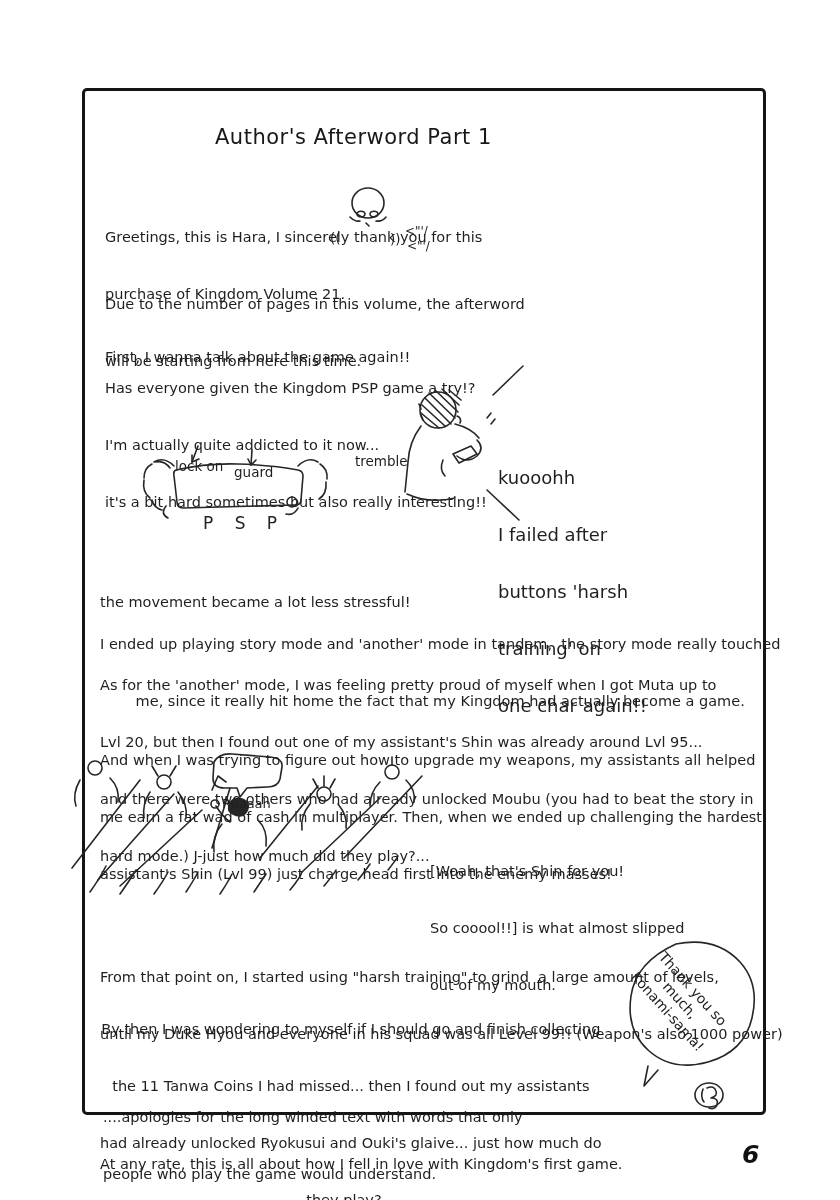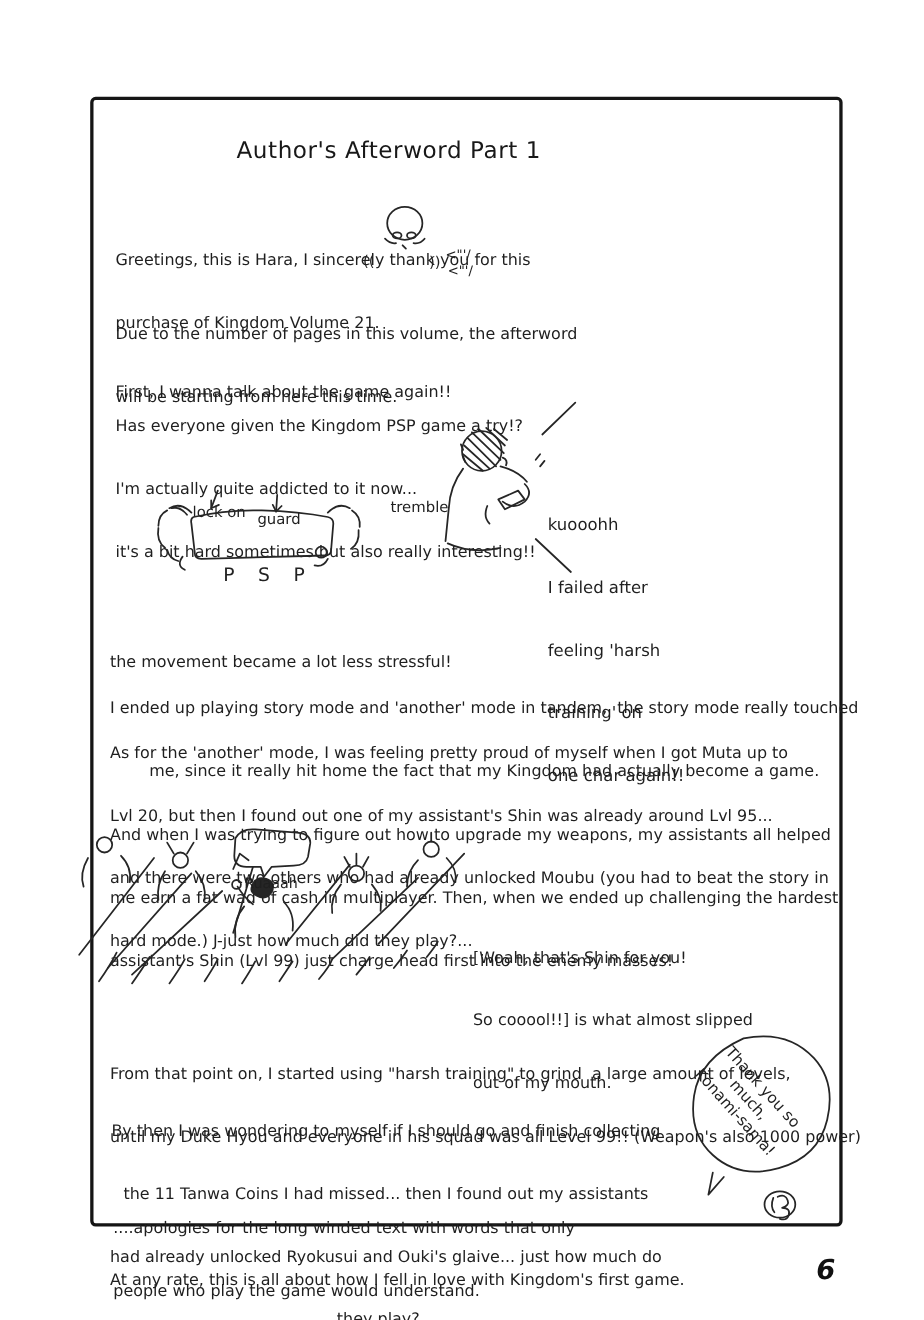--- a/index.html
+++ b/index.html
@@ -7,21 +7,21 @@
     width:840px;height:1200px;background:#ffffff;position:relative;
     font-family:"DejaVu Sans",sans-serif;color:#1f1f1f;overflow:hidden;
   }
   .box{
     position:absolute;left:82px;top:88px;width:678px;height:1021px;
     border:3px solid #151515;border-radius:5px;background:#fff;
   }
   .t{position:absolute;white-space:pre;font-size:14.5px;line-height:19px;color:#1f1f1f;margin-top:33px;}
   .title{font-size:21px;letter-spacing:.5px;color:#181818;}
   .lbl{font-size:13.5px;line-height:17px;}
-  .speech{font-size:15px;line-height:19px;}
+  .speech{font-size:18px;line-height:19px;}
   .psp-word{font-size:17px;letter-spacing:8px;color:#222;}
   .shout{font-size:13px;}
   .pagenum{font-size:25px;font-weight:bold;font-style:italic;color:#111;}
   .thanks{
     position:absolute;left:612px;top:975px;width:136px;text-align:center;
     font-size:14px;line-height:17px;transform:rotate(48deg);transform-origin:50% 50%;
   }
   svg{position:absolute;overflow:visible;}
   svg path,svg line,svg circle,svg ellipse{
     fill:none;stroke:#262626;stroke-width:1.6;stroke-linecap:round;stroke-linejoin:round;
@@ -102,21 +102,21 @@
   <path d="M26,66 q-12,16 -13,36 l-3,30"></path>
   <path d="M60,64 q16,4 24,14"></path>
   <path d="M82,80 q8,8 0,16 q-10,8 -20,0"></path>
   <path d="M58,94 l18,-8 6,8 -18,9 z"></path>
   <path d="M48,100 q-4,10 2,16"></path>
   <path d="M12,134 q22,10 48,4"></path>
 </svg>
 <div class="t speech" style="left:498px;top:397px;">
   <div>kuooohh</div>
   <div>I failed after</div>
-  <div>feeling 'harsh</div>
+  <div>buttons 'harsh</div>
   <div>training' on</div>
   <div>one char again!!</div>
 </div>
 
 <div class="t" style="left:100px;top:522px;">
   <div>the movement became a lot less stressful!</div>
 </div>
 
 <div class="t" style="left:100px;top:564px;text-align:center;">
   <div>I ended up playing story mode and 'another' mode in tandem,  the story mode really touched</div>

